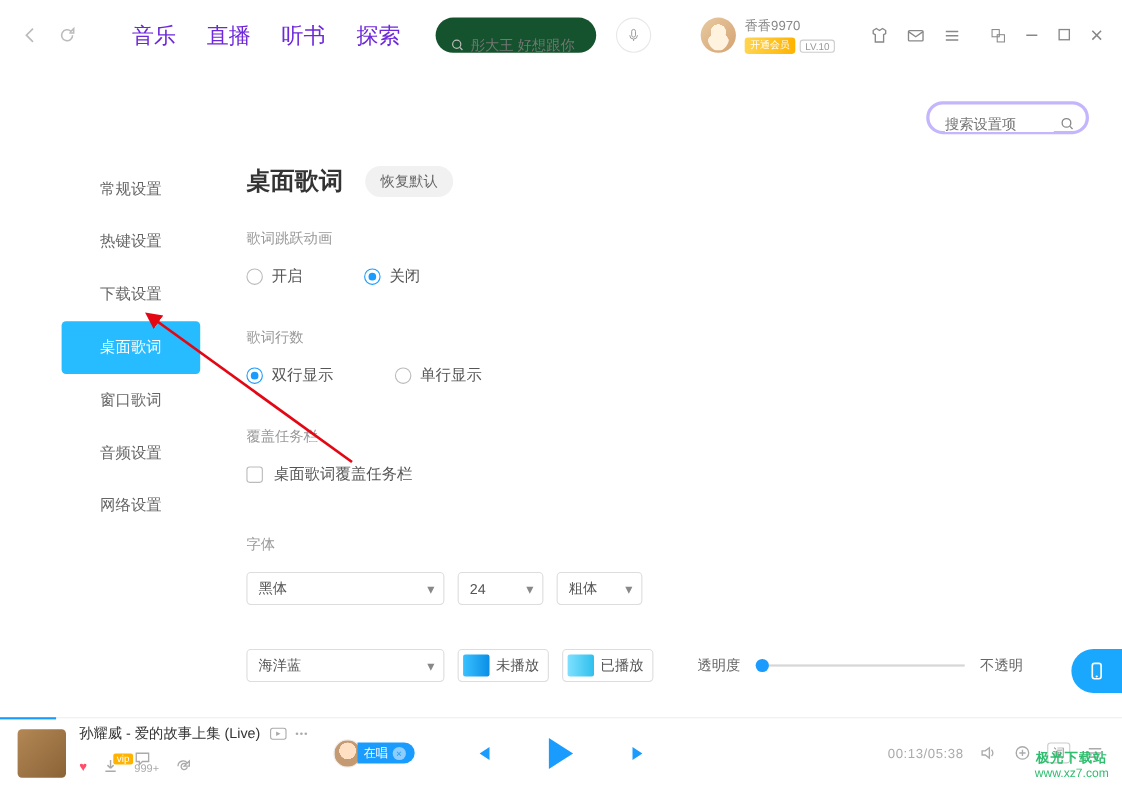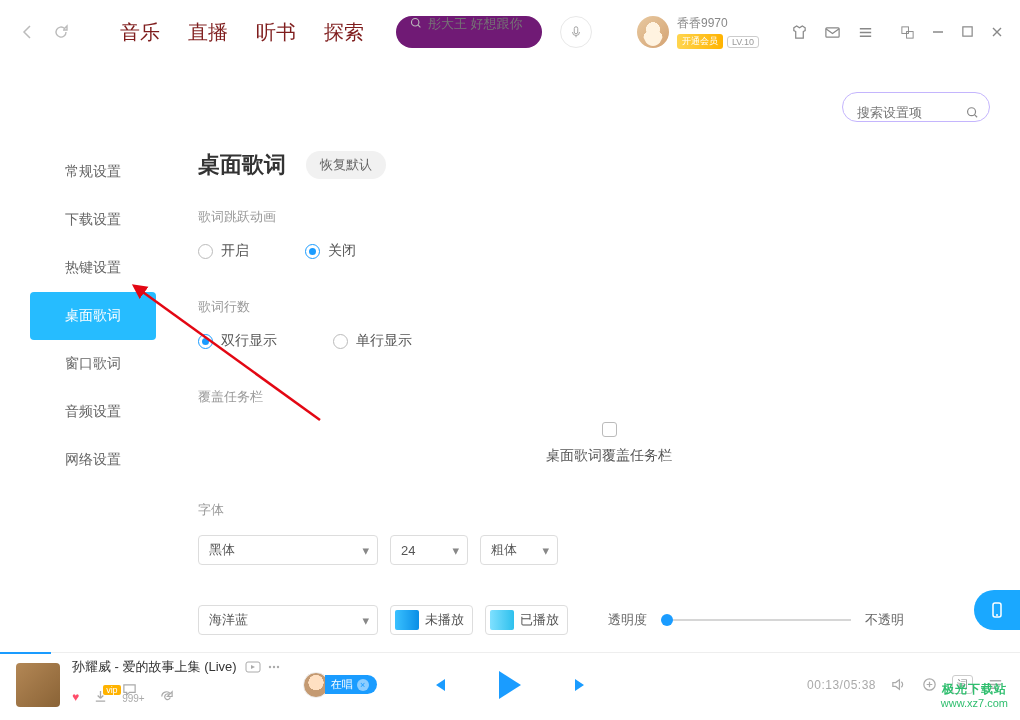--- a/index.html
+++ b/index.html
@@ -2,64 +2,64 @@
 <html><head>
 <meta charset="utf-8">
 <style>
 * { margin: 0; padding: 0; box-sizing: border-box; }
 body { font-family: "Microsoft YaHei", "PingFang SC", sans-serif; width: 1020px; height: 720px; overflow: hidden; background: #fff; color: #333; position: relative; }
 
 
 .topbar { height: 64px; display: flex; align-items: center; padding: 0 16px; gap: 12px; }
 .nav-btn { width: 22px; height: 22px; display: flex; align-items: center; justify-content: center; color: #bbb; cursor: pointer; }
 .nav-tabs { display: flex; gap: 28px; margin-left: 36px; }
-.nav-tab { font-size: 20px; color: #7f1d1d; cursor: pointer; }
-.search-box { display: flex; align-items: flex-start; background: #701a75; border-radius: 18px; height: 32px; padding: 0 14px; margin-left: 20px; width: 146px; gap: 6px; }
+.nav-tab { font-size: 20px; color: #6d28d9; cursor: pointer; }
+.search-box { display: flex; align-items: flex-end; background: #14532d; border-radius: 18px; height: 32px; padding: 0 14px; margin-left: 20px; width: 146px; gap: 6px; }
 .search-box input { border: none; background: none; outline: none; font-size: 13px; color: #999; width: 100%; }
 .mic-btn { width: 32px; height: 32px; border-radius: 50%; border: 1px solid #e8e8e8; display: flex; align-items: center; justify-content: center; margin-left: 6px; color: #999; }
 .spacer { flex: 1; }
 .user { display: flex; align-items: center; gap: 8px; }
 .avatar { width: 32px; height: 32px; border-radius: 50%; background: linear-gradient(135deg,#e8c9a0,#d4a373); position: relative; overflow: hidden; }
 .avatar::after { content:''; position:absolute; inset:4px 6px 2px 6px; background: radial-gradient(circle at 50% 35%, #fff3e0 35%, transparent 36%), radial-gradient(circle at 50% 75%, #fff3e0 45%, transparent 46%); border-radius:50%; }
 .user-meta { display: flex; flex-direction: column; font-size: 12px; gap: 2px; }
 .user-name { color: #888; font-size: 12px; }
 .user-badges { display: flex; gap: 4px; align-items: center; }
 .badge-yellow { background: linear-gradient(90deg,#ffd54f,#ffb300); color: #fff; font-size: 9px; padding: 1px 5px; border-radius: 3px; }
 .badge-lv { border:1px solid #ccc; color:#999; font-size:9px; padding:0 4px; border-radius:3px; }
 .sys-icons { display: flex; gap: 16px; margin-left: 20px; color: #888; }
 .sys-icons span, .sys-icons div { cursor: pointer; }
 .win-icons { display: flex; gap: 16px; margin-left: 14px; color: #888; }
 
 
 .settings-search-row { display: flex; justify-content: flex-end; padding: 28px 30px 0 0; }
-.settings-search { display: flex; align-items: center; border: 1px solid #c4b5fd; border-radius: 18px; height: 30px; padding: 10px 10px 0 14px; width: 148px; gap: 6px; }
+.settings-search { display: flex; align-items: center; border: 3px solid #c4b5fd; border-radius: 18px; height: 30px; padding: 10px 10px 0 14px; width: 148px; gap: 6px; }
 .settings-search input { border: none; outline: none; font-size: 13px; color: #999; width: 100%; }
 
 
 .main { display: flex; height: calc(100% - 64px - 64px); }
-.sidebar { width: 156px; padding-top: 26px; }
+.sidebar { width: 156px; padding-top: 26px; margin-left: 26px; }
 .sidebar-item { height: 48px; display: flex; align-items: center; justify-content: center; font-size: 14px; color: #666; cursor: pointer; margin: 0 0 0 30px; width: 126px; border-radius: 4px; }
 .sidebar-item.active { background: #26bcff; color: #fff; }
 
 .content { flex: 1; padding: 28px 0 0 42px; overflow-y: auto; height: 580px; }
 .content::-webkit-scrollbar { width: 8px; }
 .content::-webkit-scrollbar-thumb { background: #e6e6e6; border-radius: 4px; }
 
 .section-header { display: flex; align-items: center; gap: 20px; margin-bottom: 28px; }
 .section-title { font-size: 22px; font-weight: 600; color: #333; }
 .reset-btn { background: #f1f1f1; border: none; border-radius: 14px; padding: 5px 14px; font-size: 13px; color: #666; cursor: pointer; }
 
 .field-label { font-size: 13px; color: #999; margin-bottom: 16px; }
 .radio-row { display: flex; gap: 56px; margin-bottom: 38px; }
 .radio { display: flex; align-items: center; gap: 8px; cursor: pointer; font-size: 14px; color: #555; }
 .radio-circle { width: 15px; height: 15px; border: 1.5px solid #bbb; border-radius: 50%; position: relative; }
 .radio.selected .radio-circle { border-color: #1a9cff; }
 .radio.selected .radio-circle::after { content:''; position:absolute; inset:3px; background:#1a9cff; border-radius:50%; }
 
-.checkbox-row { display: flex; align-items: center; gap: 10px; margin-bottom: 36px; flex-direction: column; }
+.checkbox-row { display: flex; align-items: center; gap: 10px; margin-bottom: 46px; }
 .checkbox { width: 15px; height: 15px; border: 1.5px solid #bbb; border-radius: 3px; }
 .checkbox-label { font-size: 14px; color: #555; }
 
 .select-row { display: flex; gap: 12px; margin-bottom: 40px; }
 .select { display: flex; align-items: center; justify-content: space-between; border: 1px solid #ddd; border-radius: 4px; height: 30px; padding: 0 8px 0 10px; font-size: 13px; color: #555; cursor: pointer; background: #fff; }
 .select.wide { width: 180px; }
 .select.narrow { width: 78px; }
 .select .chev { color: #888; }
 
 .color-row { display: flex; align-items: center; gap: 12px; }
@@ -203,22 +203,22 @@
     <svg width="15" height="15" viewBox="0 0 16 16">
         <circle cx="7" cy="7" r="5" stroke="#888" stroke-width="1.5" fill="none"></circle>
         <path d="M11 11 L14 14" stroke="#888" stroke-width="1.5"></path>
       </svg>
   </div>
 </div>
 
 <div class="main">
   <div class="sidebar">
     <div class="sidebar-item">常规设置</div>
+    <div class="sidebar-item">热键设置</div>
     <div class="sidebar-item">下载设置</div>
-    <div class="sidebar-item">热键设置</div>
     <div class="sidebar-item active">桌面歌词</div>
     <div class="sidebar-item">窗口歌词</div>
     <div class="sidebar-item">音频设置</div>
     <div class="sidebar-item">网络设置</div>
   </div>
 
   <div class="content">
     <div class="section-header">
       <div class="section-title">桌面歌词</div>
       <button class="reset-btn">恢复默认</button>

